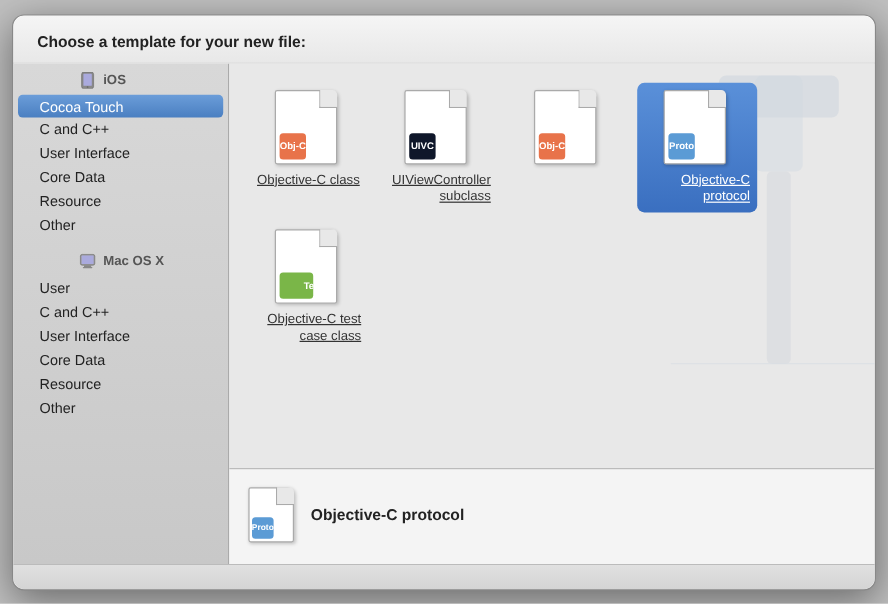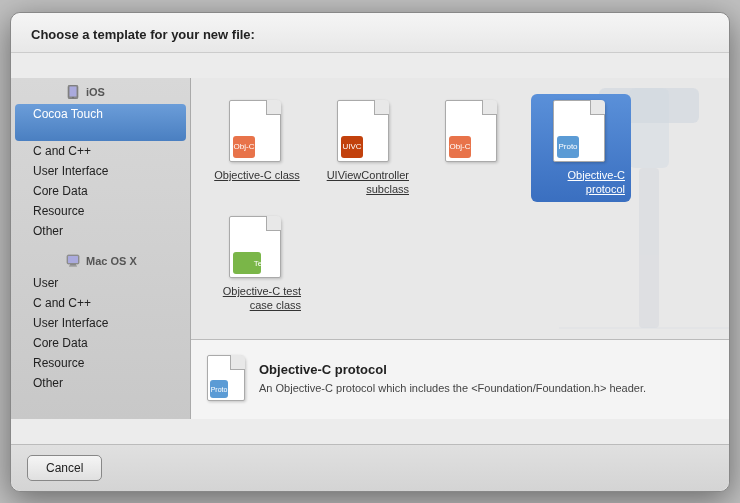--- a/index.html
+++ b/index.html
@@ -19,21 +19,20 @@
     .dialog {
       width: 720px;
       height: 480px;
       background: #ececec;
       border-radius: 10px;
       border: 1px solid #888;
       box-shadow: 0 8px 32px rgba(0,0,0,0.45), inset 0 1px 0 rgba(255,255,255,0.8);
       display: flex;
       flex-direction: column;
       overflow: hidden;
-      gap: 25px;
     }
 
     .dialog-title {
       padding: 14px 20px 10px;
       font-size: 13px;
       font-weight: bold;
       color: #222;
       border-bottom: 1px solid #ccc;
       background: linear-gradient(to bottom, #f5f5f5, #e8e8e8);
       border-radius: 10px 10px 0 0;
@@ -80,21 +79,21 @@
       color: #222;
       cursor: pointer;
       white-space: nowrap;
     }
 
     .sidebar-item.selected {
       background: linear-gradient(to bottom, #6b9dd9, #4a7fc1);
       color: white;
       border-radius: 4px;
       margin: 0 4px;
-      padding: 3px 6px 20px 18px;
+      padding: 3px 6px 2px 18px;
     }
 
     
     .main-content {
       flex: 1;
       display: flex;
       flex-direction: column;
       position: relative;
       overflow: hidden;
       background: #e8e8e8;
@@ -189,26 +188,26 @@
       position: absolute;
       bottom: 3px;
       left: 3px;
       width: 22px;
       height: 22px;
       border-radius: 3px;
       display: flex;
       align-items: center;
       justify-content: center;
       font-size: 8px;
-      font-weight: normal;
+      font-weight: bold;
       color: white;
     }
 
     .badge-objc { background: #e8734a; }
-    .badge-uivc { background: #c2410c; }
+    .badge-uivc { background: #0f172a; }
     .badge-proto { background: #5b9bd5; }
     .badge-test { background: #7ab648; padding-left: 28px; }
 
     .template-label {
       font-size: 11px;
       color: #333;
       text-align: right;
       line-height: 1.3;
       text-decoration: underline;
     }
@@ -399,23 +398,21 @@
         </div>
 
       <div class="description-panel">
         <div class="desc-icon">
           <div class="file-icon">
             <div class="file-icon-badge badge-proto">Proto</div>
           </div>
         </div>
         <div class="desc-text">
           <h3>Objective-C protocol</h3>
-          <p>An Objective-C protocol which includes the &lt;Foundation/Foundation.h&gt; header.</p>
         </div>
       </div>
     </div>
 
   </div>
 
   <div class="dialog-footer">
-    <button class="btn">Cancel</button>
   </div>
 </div>
 
 </body></html>

